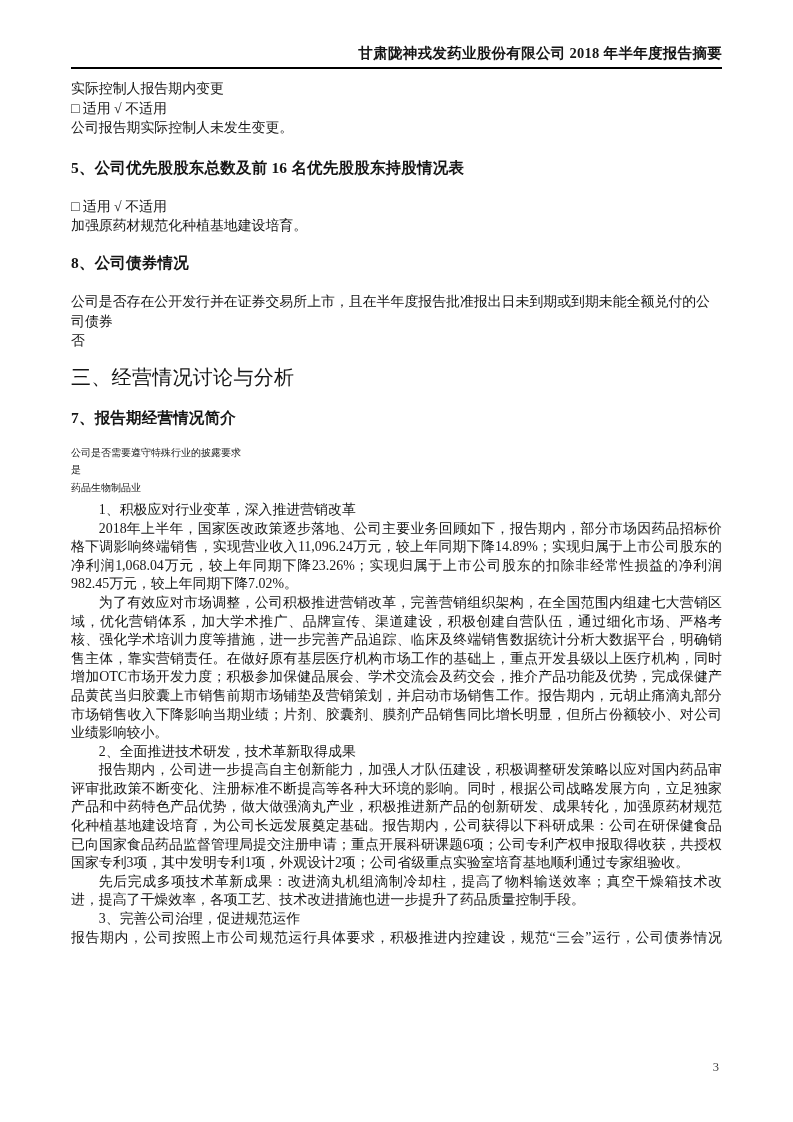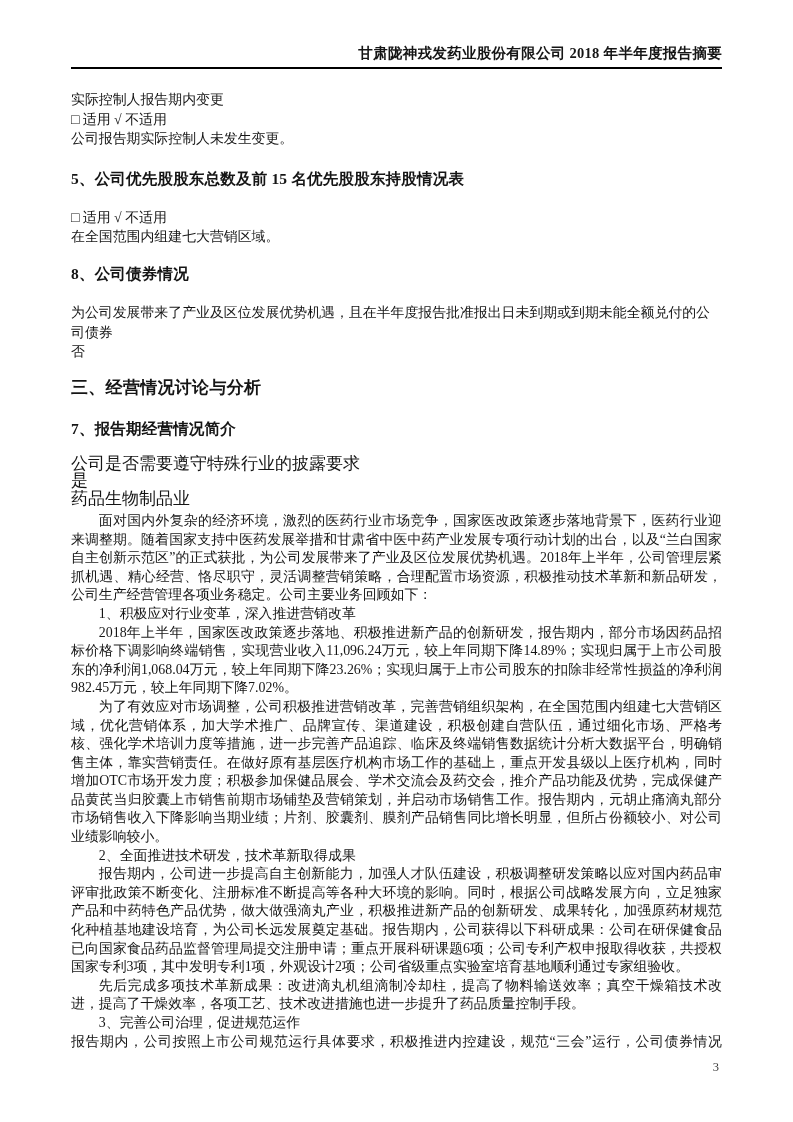--- a/index.html
+++ b/index.html
@@ -29,43 +29,43 @@
     font-weight: 700;
     letter-spacing: 0.3px;
   }
   .header-rule {
     margin-top: 5px;
     border: 0;
     border-bottom: 2.2px solid #000;
     height: 0;
   }
   .content {
-    margin-top: 21px;
+    margin-top: 10px;
   }
   p { margin: 0; }
   .meta-line {
     font-size: 13.9px;
     line-height: 19.6px;
   }
   .qa-line {
-    font-size: 17px;
+    font-size: 10px;
     line-height: 17.4px;
   }
   .h2 {
     font-size: 15.5px;
     line-height: 21px;
     font-weight: 700;
     margin: 19px 0;
     letter-spacing: 0.2px;
   }
   .h2.tight-top { margin-top: 16px; }
   .h1 {
-    font-size: 17px;
+    font-size: 20px;
     line-height: 24px;
-    font-weight: 700;
+    font-weight: 400;
     margin: 14px 0 0 0;
     letter-spacing: 0.3px;
   }
   .h2.sub { margin: 18px 0 16px 0; }
   .para {
     font-size: 13.9px;
     line-height: 18.6px;
     text-align: justify;
     text-indent: 2em;
     margin: 0;
@@ -92,40 +92,39 @@
     <div class="header-title">甘肃陇神戎发药业股份有限公司 2018 年半年度报告摘要</div>
     <hr class="header-rule">
   </div>
 
   <div class="margins content">
 
     <p class="meta-line">实际控制人报告期内变更</p>
     <p class="meta-line">□ 适用 √ 不适用</p>
     <p class="meta-line">公司报告期实际控制人未发生变更。</p>
 
-    <h3 class="h2">5、公司优先股股东总数及前 15 名优先股股东持股情况表</h3>
+    <h3 class="h2">5、公司优先股股东总数及前 16 名优先股股东持股情况表</h3>
     <p class="meta-line">□ 适用 √ 不适用</p>
-    <p class="meta-line">在全国范围内组建七大营销区域。</p>
+    <p class="meta-line">加强原药材规范化种植基地建设培育。</p>
 
     <h3 class="h2 tight-top">8、公司债券情况</h3>
-    <p class="meta-line">为公司发展带来了产业及区位发展优势机遇，且在半年度报告批准报出日未到期或到期未能全额兑付的公司债券</p>
+    <p class="meta-line">公司是否存在公开发行并在证券交易所上市，且在半年度报告批准报出日未到期或到期未能全额兑付的公司债券</p>
     <p class="meta-line">否</p>
 
     <h2 class="h1">三、经营情况讨论与分析</h2>
 
     <h3 class="h2 sub">7、报告期经营情况简介</h3>
 
     <p class="qa-line">公司是否需要遵守特殊行业的披露要求</p>
     <p class="qa-line">是</p>
     <p class="qa-line">药品生物制品业</p>
 
     <div class="para-group">
-      <p class="para">面对国内外复杂的经济环境，激烈的医药行业市场竞争，国家医改政策逐步落地背景下，医药行业迎来调整期。随着国家支持中医药发展举措和甘肃省中医中药产业发展专项行动计划的出台，以及“兰白国家自主创新示范区”的正式获批，为公司发展带来了产业及区位发展优势机遇。2018年上半年，公司管理层紧抓机遇、精心经营、恪尽职守，灵活调整营销策略，合理配置市场资源，积极推动技术革新和新品研发，公司生产经营管理各项业务稳定。公司主要业务回顾如下：</p>
       <p class="para">1、积极应对行业变革，深入推进营销改革</p>
-      <p class="para">2018年上半年，国家医改政策逐步落地、积极推进新产品的创新研发，报告期内，部分市场因药品招标价格下调影响终端销售，实现营业收入11,096.24万元，较上年同期下降14.89%；实现归属于上市公司股东的净利润1,068.04万元，较上年同期下降23.26%；实现归属于上市公司股东的扣除非经常性损益的净利润982.45万元，较上年同期下降7.02%。</p>
+      <p class="para">2018年上半年，国家医改政策逐步落地、公司主要业务回顾如下，报告期内，部分市场因药品招标价格下调影响终端销售，实现营业收入11,096.24万元，较上年同期下降14.89%；实现归属于上市公司股东的净利润1,068.04万元，较上年同期下降23.26%；实现归属于上市公司股东的扣除非经常性损益的净利润982.45万元，较上年同期下降7.02%。</p>
       <p class="para">为了有效应对市场调整，公司积极推进营销改革，完善营销组织架构，在全国范围内组建七大营销区域，优化营销体系，加大学术推广、品牌宣传、渠道建设，积极创建自营队伍，通过细化市场、严格考核、强化学术培训力度等措施，进一步完善产品追踪、临床及终端销售数据统计分析大数据平台，明确销售主体，靠实营销责任。在做好原有基层医疗机构市场工作的基础上，重点开发县级以上医疗机构，同时增加OTC市场开发力度；积极参加保健品展会、学术交流会及药交会，推介产品功能及优势，完成保健产品黄芪当归胶囊上市销售前期市场铺垫及营销策划，并启动市场销售工作。报告期内，元胡止痛滴丸部分市场销售收入下降影响当期业绩；片剂、胶囊剂、膜剂产品销售同比增长明显，但所占份额较小、对公司业绩影响较小。</p>
       <p class="para">2、全面推进技术研发，技术革新取得成果</p>
       <p class="para">报告期内，公司进一步提高自主创新能力，加强人才队伍建设，积极调整研发策略以应对国内药品审评审批政策不断变化、注册标准不断提高等各种大环境的影响。同时，根据公司战略发展方向，立足独家产品和中药特色产品优势，做大做强滴丸产业，积极推进新产品的创新研发、成果转化，加强原药材规范化种植基地建设培育，为公司长远发展奠定基础。报告期内，公司获得以下科研成果：公司在研保健食品已向国家食品药品监督管理局提交注册申请；重点开展科研课题6项；公司专利产权申报取得收获，共授权国家专利3项，其中发明专利1项，外观设计2项；公司省级重点实验室培育基地顺利通过专家组验收。</p>
       <p class="para">先后完成多项技术革新成果：改进滴丸机组滴制冷却柱，提高了物料输送效率；真空干燥箱技术改进，提高了干燥效率，各项工艺、技术改进措施也进一步提升了药品质量控制手段。</p>
       <p class="para">3、完善公司治理，促进规范运作</p>
       <p class="para flush">报告期内，公司按照上市公司规范运行具体要求，积极推进内控建设，规范“三会”运行，公司债券情况</p>
     </div>
 
   </div>
 

